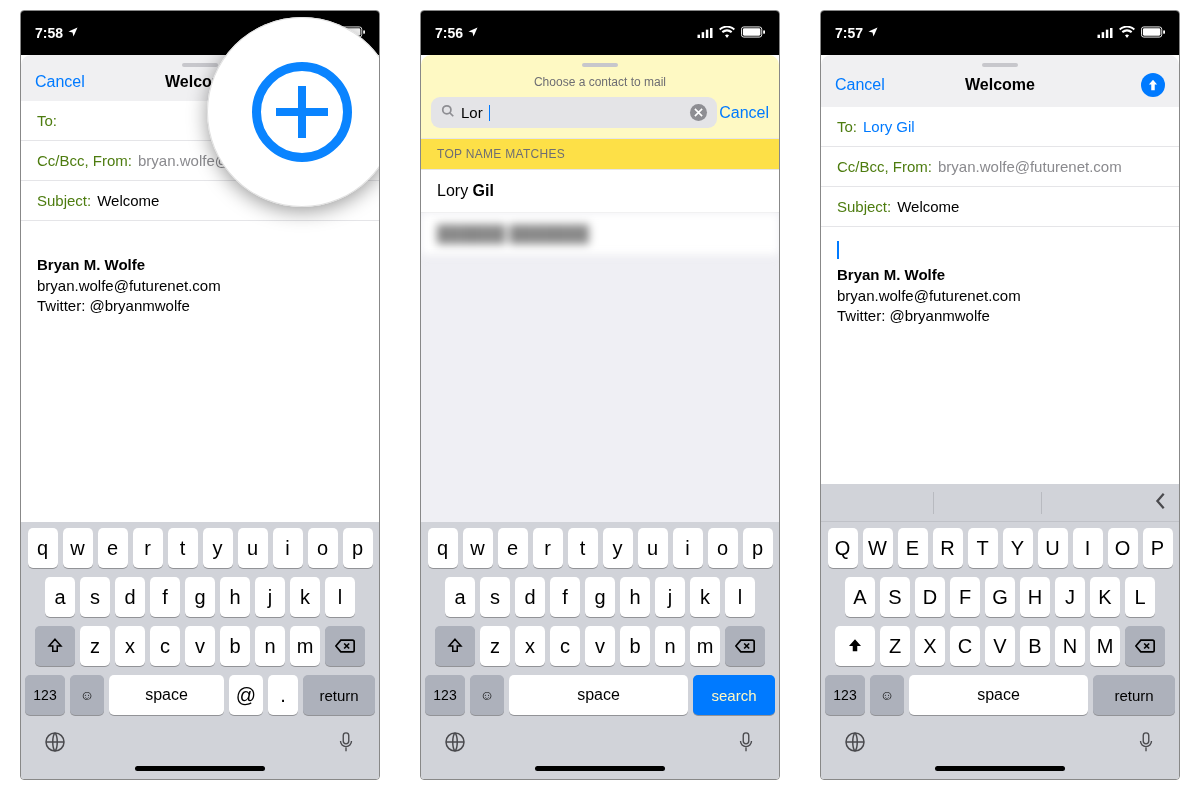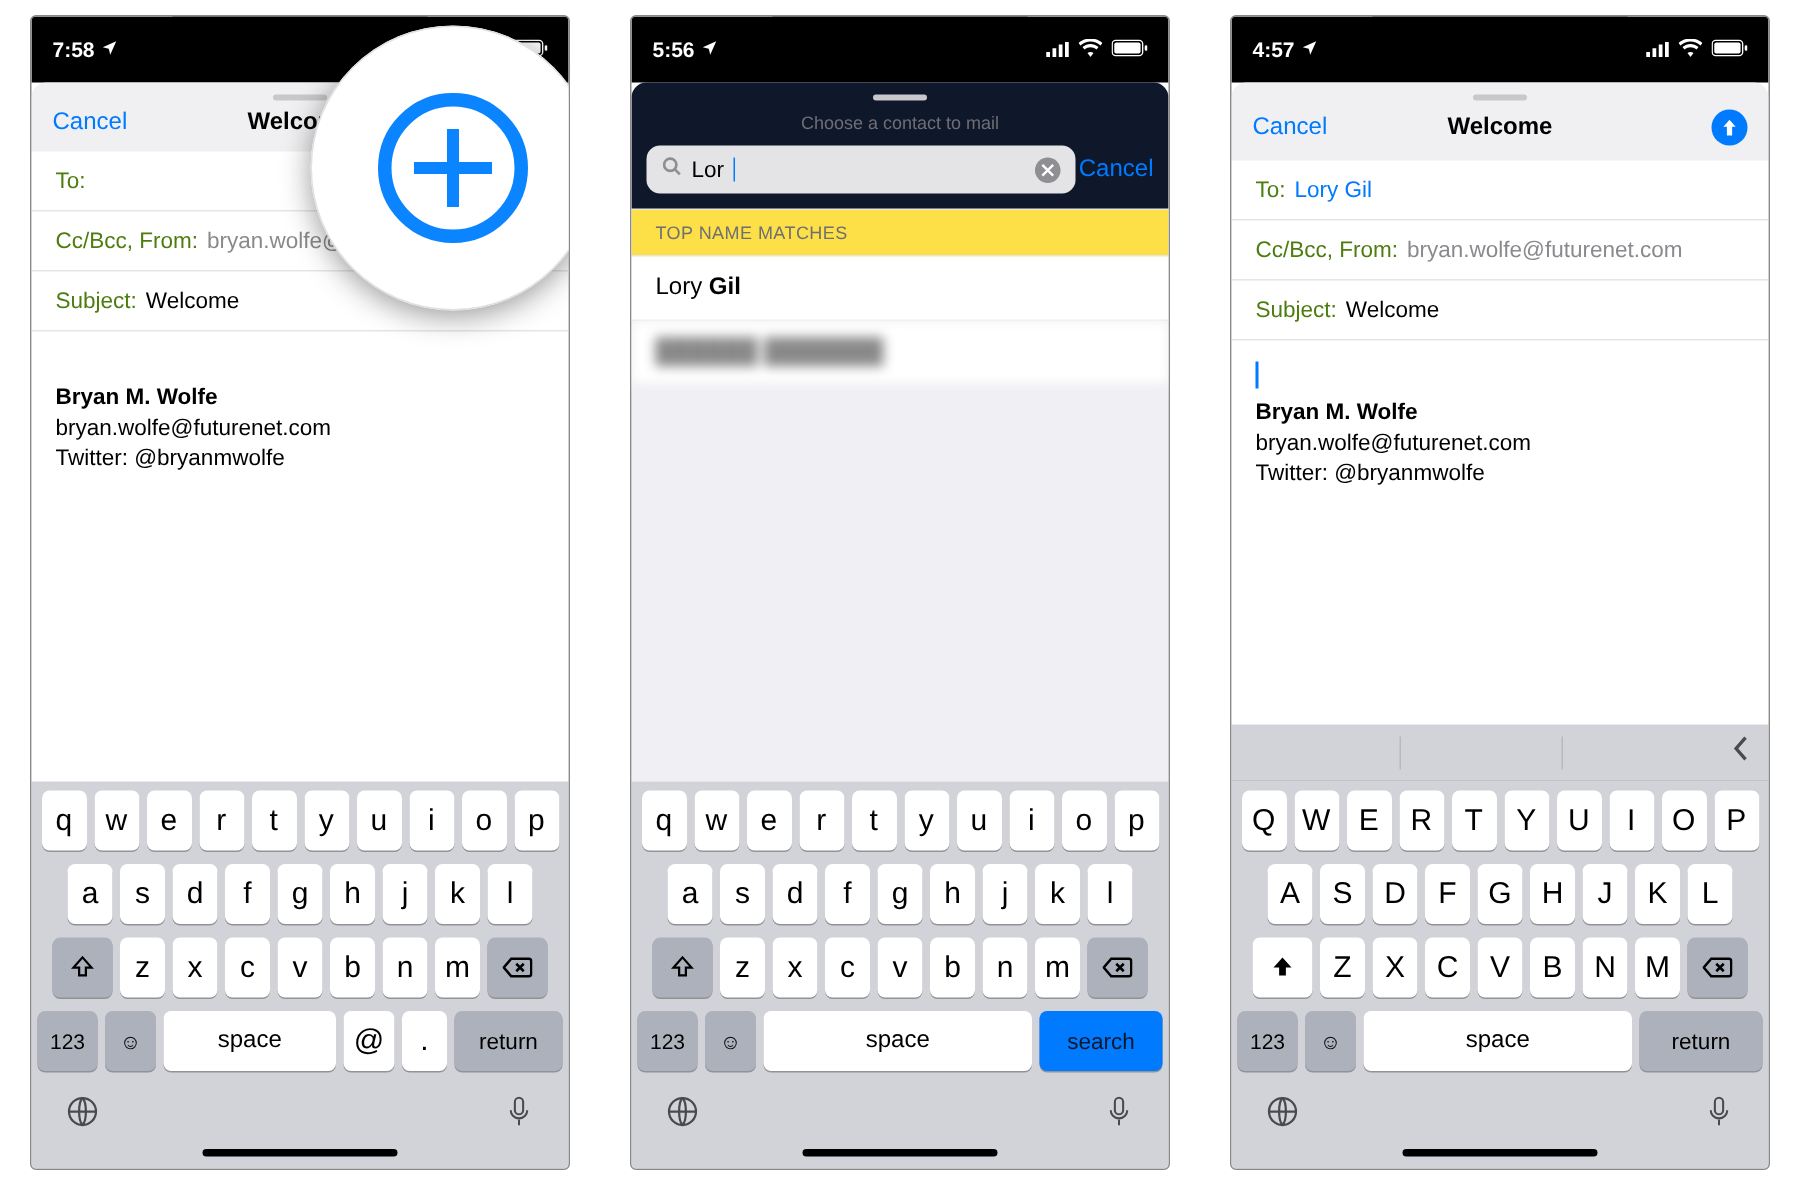--- a/index.html
+++ b/index.html
@@ -178,21 +178,21 @@
   .key {
     background: #fff;
     border-radius: 5px;
     box-shadow: 0 1px 0 rgba(0,0,0,0.3);
     width: 30px; height: 40px;
     display: flex; align-items: center; justify-content: center;
     font-size: 20px;
   }
   .key.wide { width: auto; flex: 1; font-size: 16px; padding: 0 8px;}
   .key.fn { background: #adb1bb; font-size: 14px;}
-  .key.blue { background: #007aff; color: #0f172a; font-size: 15px;}
+  .key.blue { background: #007aff; color: #fef9c3; font-size: 15px;}
   .bottom-bar { display: flex; justify-content: space-between; align-items: center; padding: 6px 18px 0 18px; background: #d1d3d9;}
   .home-indicator { width: 130px; height: 5px; background: #000; border-radius: 3px; margin: 8px auto 6px auto;}
   
   .magnifier {
     position: absolute;
     top: 6px;
     right: -18px;
     width: 190px;
     height: 190px;
     border-radius: 50%;
@@ -345,21 +345,21 @@
   </div>
 
   <div class="magnifier">
     <div class="plus-circle"></div>
   </div>
 </div>
 
 <div class="phone">
   <div class="notch-bar">
     <div class="status-left">
-      <span>5:56</span>
+      <span>7:56</span>
       <span><svg width="12" height="12" viewBox="0 0 24 24" fill="#fff">
             <path d="M3 11l18-8-8 18-2-8-8-2z"></path>
           </svg></span>
     </div>
     <div class="notch"></div>
     <div class="status-right">
       <span><svg width="16" height="10" viewBox="0 0 18 12" fill="#fff">
             <rect x="0" y="8" width="3" height="4"></rect>
             <rect x="5" y="5" width="3" height="7"></rect>
             <rect x="10" y="2" width="3" height="10"></rect>
@@ -369,21 +369,21 @@
             <path d="M12 18l-3-4c2-1.5 4-1.5 6 0l-3 4zM4 8c5-4 11-4 16 0l-2 2.5c-4-3-8-3-12 0L4 8zM0 4C7-2 17-2 24 4l-2 2.5C16 1 8 1 2 6.5L0 4z"></path>
           </svg></span>
       <span><svg width="24" height="12" viewBox="0 0 26 12" fill="none">
             <rect x="0.5" y="0.5" width="22" height="11" rx="2.5" stroke="#fff"></rect>
             <rect x="2" y="2" width="19" height="8" rx="1.5" fill="#fff"></rect>
             <rect x="24" y="4" width="2" height="4" rx="1" fill="#fff"></rect>
           </svg></span>
     </div>
   </div>
 
-  <div class="sheet-top" style="background:#0f172a">
+  <div class="sheet-top" style="background:#fef9c3">
     <div class="grabber"></div>
     <div class="picker-header">Choose a contact to mail</div>
     <div class="search-row">
       <div class="search-box">
         <span><svg width="14" height="14" viewBox="0 0 24 24" fill="none" stroke="#8e8e93" stroke-width="3">
               <circle cx="10" cy="10" r="7"></circle>
               <path d="M21 21l-6-6"></path>
             </svg></span>
         <span>Lor</span>
           <span class="caret"></span>
@@ -468,21 +468,21 @@
             <path d="M6 11a6 6 0 0012 0M12 18v4"></path>
           </svg></span>
     </div>
     <div class="home-indicator"></div>
   </div>
 </div>
 
 <div class="phone">
   <div class="notch-bar">
     <div class="status-left">
-      <span>4:57</span>
+      <span>7:57</span>
       <span><svg width="12" height="12" viewBox="0 0 24 24" fill="#fff">
             <path d="M3 11l18-8-8 18-2-8-8-2z"></path>
           </svg></span>
     </div>
     <div class="notch"></div>
     <div class="status-right">
       <span><svg width="16" height="10" viewBox="0 0 18 12" fill="#fff">
             <rect x="0" y="8" width="3" height="4"></rect>
             <rect x="5" y="5" width="3" height="7"></rect>
             <rect x="10" y="2" width="3" height="10"></rect>

